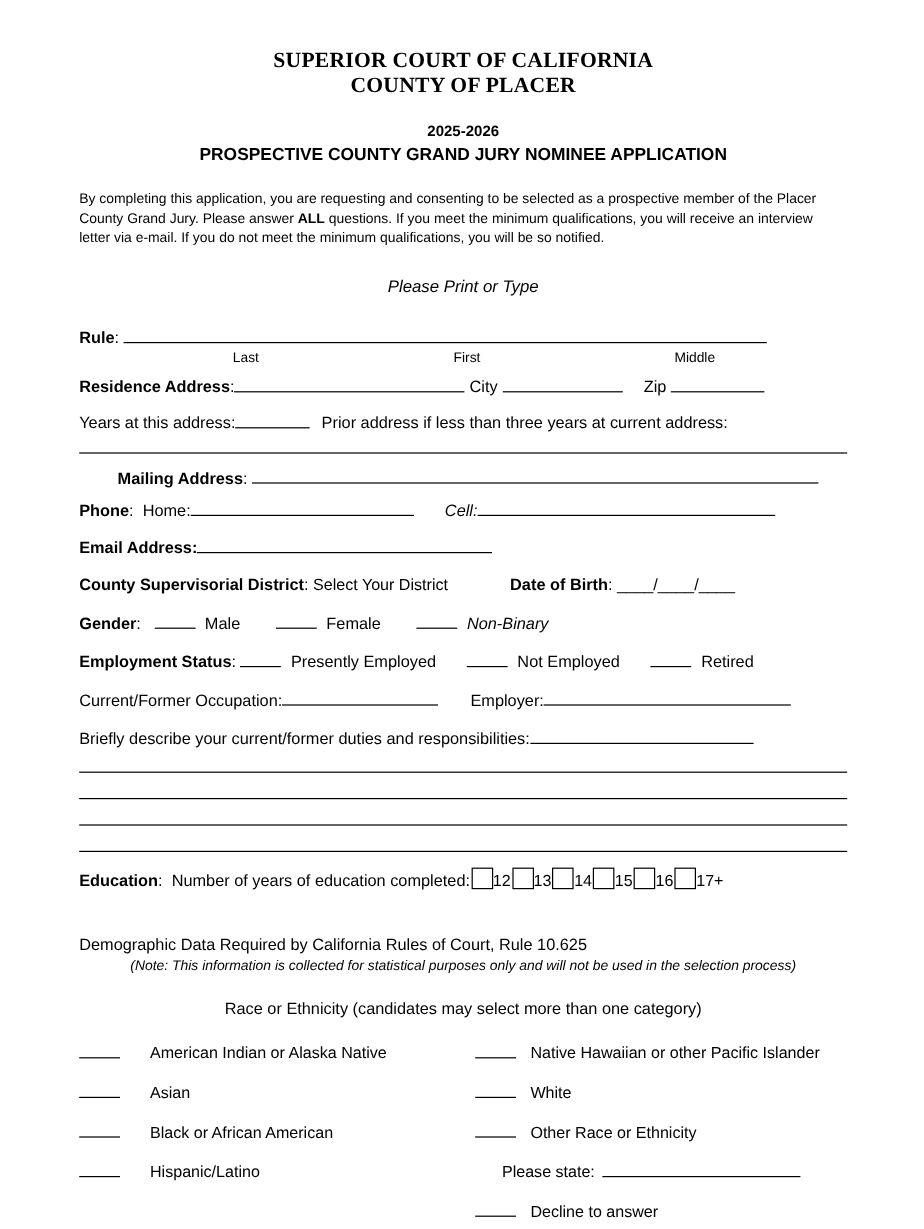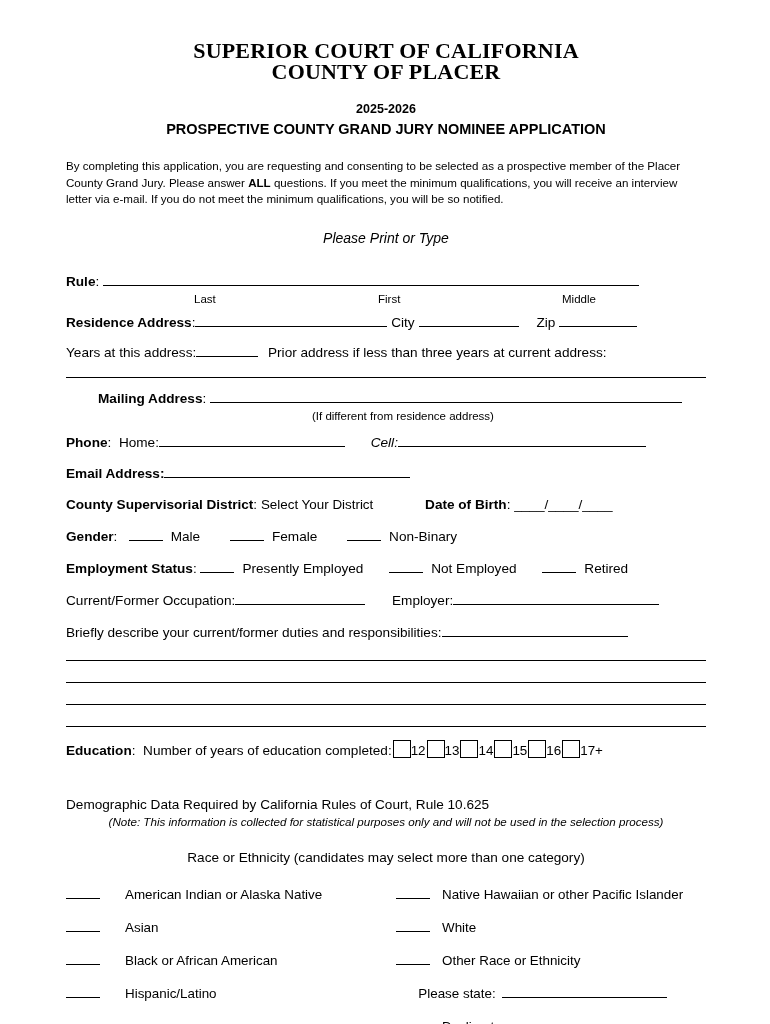--- a/index.html
+++ b/index.html
@@ -26,21 +26,21 @@
     left: 66px;
     top: 40px;
     width: 640px;
   }
 
   
   .court-title {
     text-align: center;
     font-family: "Liberation Serif", serif;
     font-weight: bold;
-    font-size: 22px;
+    font-size: 18px;
     letter-spacing: 0.2px;
     line-height: 21px;
   }
   .form-year {
     text-align: center;
     font-weight: bold;
     font-size: 12.5px;
     margin-top: 20px;
   }
   .form-title {
@@ -188,43 +188,40 @@
 
     <div class="row" style="margin-top:10px;">
       <span>Years at this address:</span><span class="line" style="width:62px;"></span>
       <span style="margin-left:6px;">Prior address if less than three years at current address:</span>
     </div>
     <div class="rule"></div>
 
     <div class="row" style="margin-top:11px;padding-left:32px;">
       <span class="lbl-b">Mailing Address</span><span>: </span><span class="line" style="width:472px;"></span>
     </div>
-    <div class="undercap" style="height:16px;">
-      <span style="left:246px;">(If different from residence address)</span>
-    </div>
 
     <div class="row" style="margin-top:7px;">
       <span class="lbl-b">Phone</span><span>: &nbsp;</span><span>Home:</span><span class="line" style="width:186px;"></span>
       <span style="margin-left:22px;font-style:italic;">Cell:</span><span class="line" style="width:248px;"></span>
     </div>
 
     <div class="row" style="margin-top:11px;">
       <span class="lbl-b">Email Address:</span><span class="line" style="width:246px;"></span>
     </div>
 
     <div class="row" style="margin-top:11px;">
       <span class="lbl-b">County Supervisorial District</span><span>: </span><span class="sel-district">Select Your District</span>
       <span style="margin-left:48px;" class="lbl-b">Date of Birth</span><span>: </span><span>____/____/____</span>
     </div>
 
     <div class="row" style="margin-top:12px;">
       <span class="lbl-b">Gender</span><span>: &nbsp;</span>
       <span class="line" style="width:34px;"></span><span style="margin-left:8px;">Male</span>
       <span class="line" style="width:34px;margin-left:26px;"></span><span style="margin-left:8px;">Female</span>
-      <span class="line" style="width:34px;margin-left:26px;"></span><span style="margin-left:8px;">Non-Binary</span>
+      <span class="line" style="width:34px;margin-left:26px;"></span><span style="margin-left:8px;font-style:italic;">Non-Binary</span>
     </div>
 
     <div class="row" style="margin-top:12px;">
       <span class="lbl-b">Employment Status</span><span>: </span>
       <span class="line" style="width:34px;"></span><span style="margin-left:8px;">Presently Employed</span>
       <span class="line" style="width:34px;margin-left:22px;"></span><span style="margin-left:8px;">Not Employed</span>
       <span class="line" style="width:34px;margin-left:22px;"></span><span style="margin-left:8px;">Retired</span>
     </div>
 
     <div class="row" style="margin-top:12px;">

